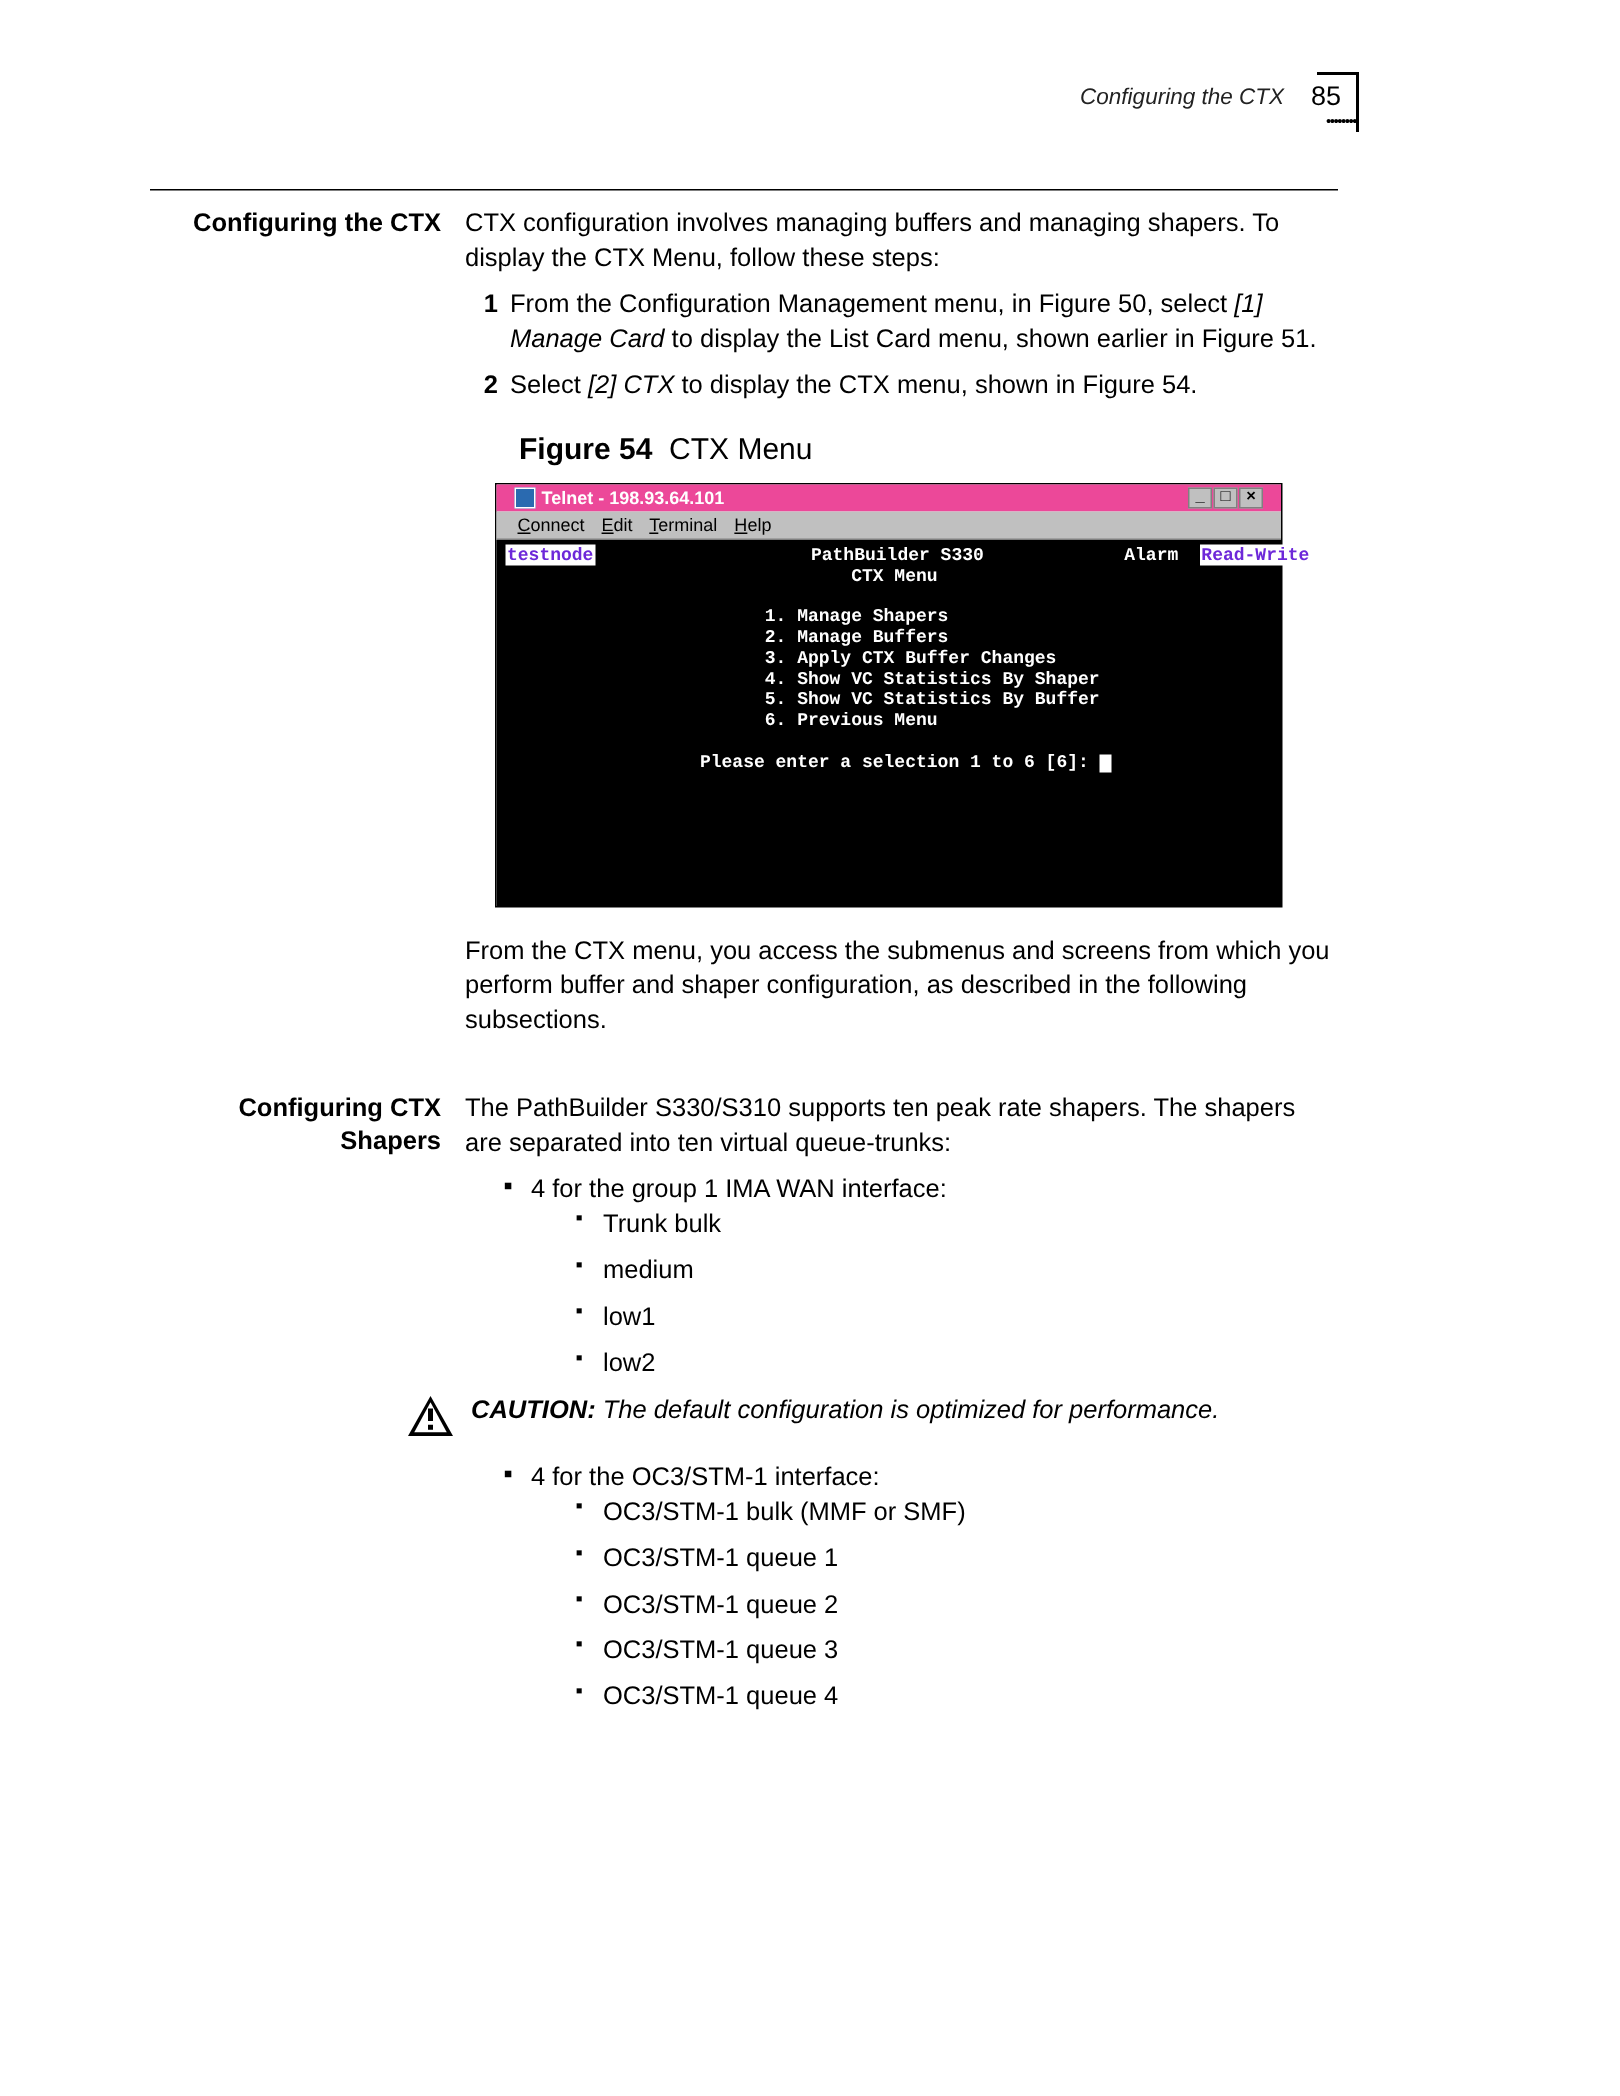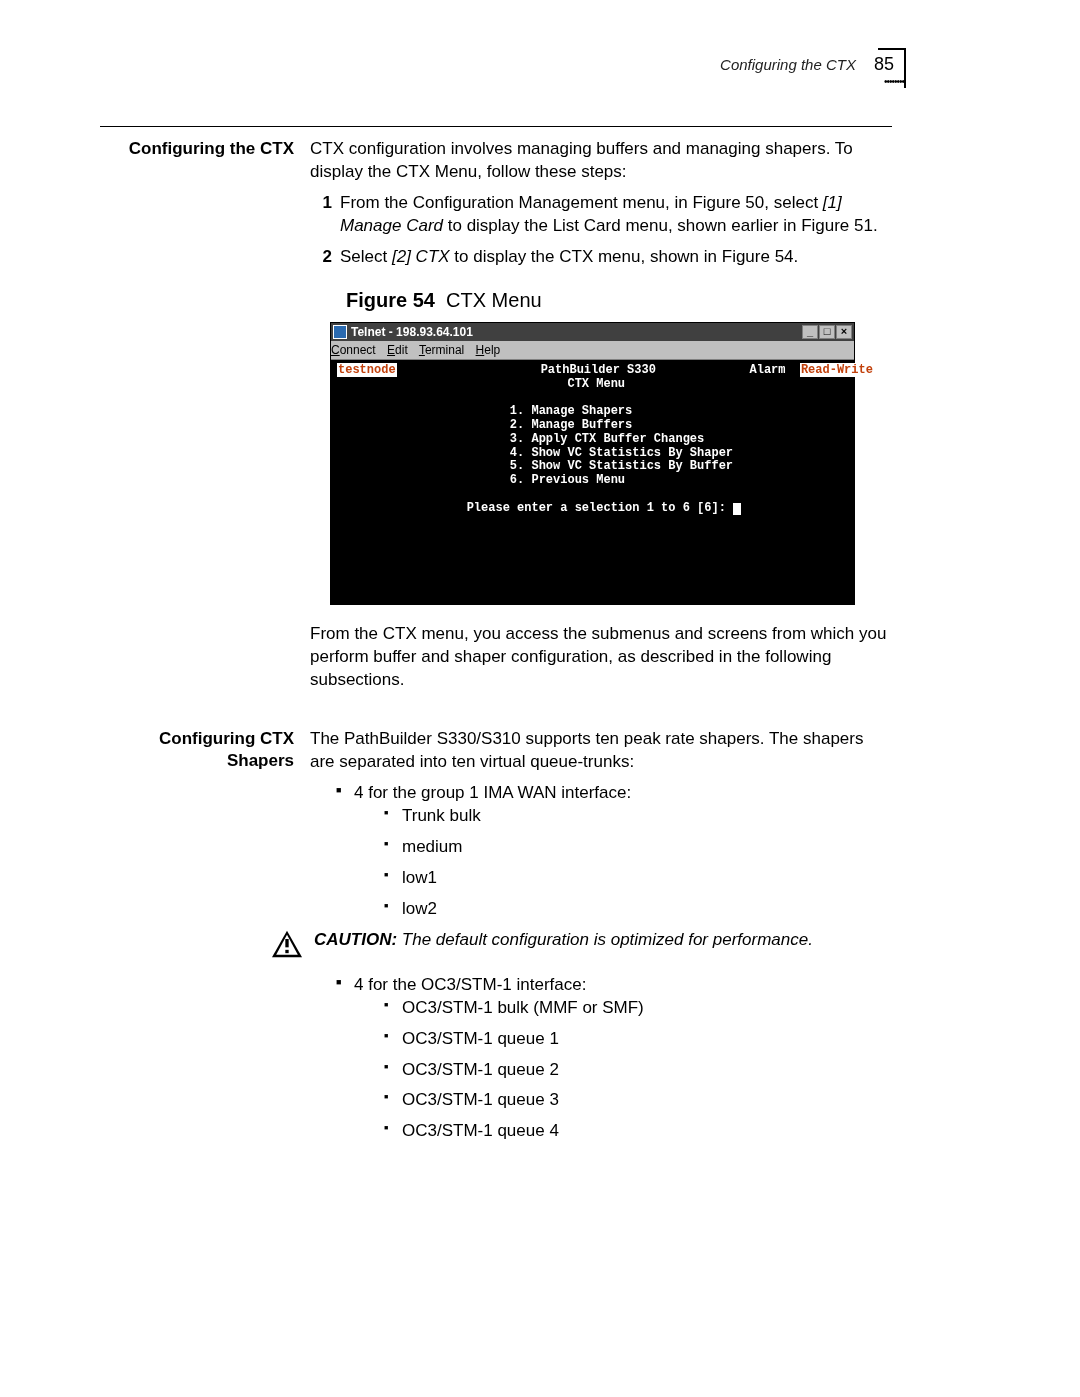--- a/index.html
+++ b/index.html
@@ -16,31 +16,31 @@
   .side { width: 210px; flex: 0 0 210px; text-align: right; padding-right: 16px; font-weight: bold; font-size: 17px; line-height: 1.3; }
   .main { flex: 1; font-size: 17px; line-height: 1.35; }
   .main p { margin-bottom: 8px; }
   .ol { padding-left: 26px; }
   .ol-li { position: relative; margin-bottom: 8px; padding-left: 4px; }
   .ol-num { position: absolute; left: -26px; top: 0; width: 22px; text-align: right; font-weight: bold; }
   .italic { font-style: italic; }
   .fig-cap { margin: 18px 0 8px 36px; font-size: 20px; }
   .fig-cap .fb { font-weight: bold; }
   .telnet { margin: 0 0 18px 20px; width: 525px; border: 1px solid #000; font-family: "Courier New", monospace; font-size: 12px; }
-  .t-title { display: flex; align-items: center; justify-content: space-between; background: #404040; color: #fff; height: 18px; padding: 0 2px; font-family: Arial, sans-serif; font-size: 12px; }
+  .t-title { display: flex; align-items: center; justify-content: space-between; background: #ec4899; color: #fff; height: 18px; padding: 0 12px; font-family: Arial, sans-serif; font-size: 12px; }
   .t-title-left { display: flex; align-items: center; gap: 4px; }
   .t-ico { display: inline-block; width: 14px; height: 14px; background: #2a6ab0; border: 1px solid #fff; }
   .t-title-text { font-weight: bold; }
   .t-sys { display: flex; gap: 1px; }
   .t-sys span { display: inline-flex; width: 16px; height: 14px; background: #c0c0c0; color: #000; align-items: center; justify-content: center; font-family: Arial; font-size: 11px; font-weight: bold; border: 1px solid #808080; }
-  .t-menu { background: #c0c0c0; color: #000; padding: 1px 0; font-family: Arial, sans-serif; font-size: 12px; border-bottom: 1px solid #808080; }
+  .t-menu { background: #c0c0c0; color: #000; padding: 1px 14px; font-family: Arial, sans-serif; font-size: 12px; border-bottom: 1px solid #808080; }
   .t-menu span { margin-right: 8px; }
   .t-menu u { text-decoration: underline; }
   .t-body { background: #000; color: #fff; padding: 4px 6px 6px 6px; min-height: 240px; white-space: pre; line-height: 1.15; font-weight: bold; }
-  .inv { background: #fff; color: #c2410c; padding: 0 1px; }
+  .inv { background: #fff; color: #6d28d9; padding: 0 1px; }
   .cursor { display: inline-block; width: 8px; height: 12px; background: #fff; vertical-align: text-bottom; }
   .ul1 { list-style: none; padding-left: 26px; }
   .ul1 > li { position: relative; padding-left: 18px; margin-bottom: 8px; }
   .ul1 > li::before { content: "■"; position: absolute; left: 0; top: 2px; font-size: 9px; }
   .ul2 { list-style: none; padding-left: 30px; }
   .ul2 > li { position: relative; padding-left: 18px; margin-bottom: 8px; }
   .ul2 > li::before { content: "■"; position: absolute; left: 0; top: 3px; font-size: 7px; }
   .caution-row { display: flex; align-items: flex-start; gap: 10px; margin: 6px 0 8px -40px; }
   .caution-ico svg { width: 34px; height: 30px; }
   .caution-text { font-style: italic; }

